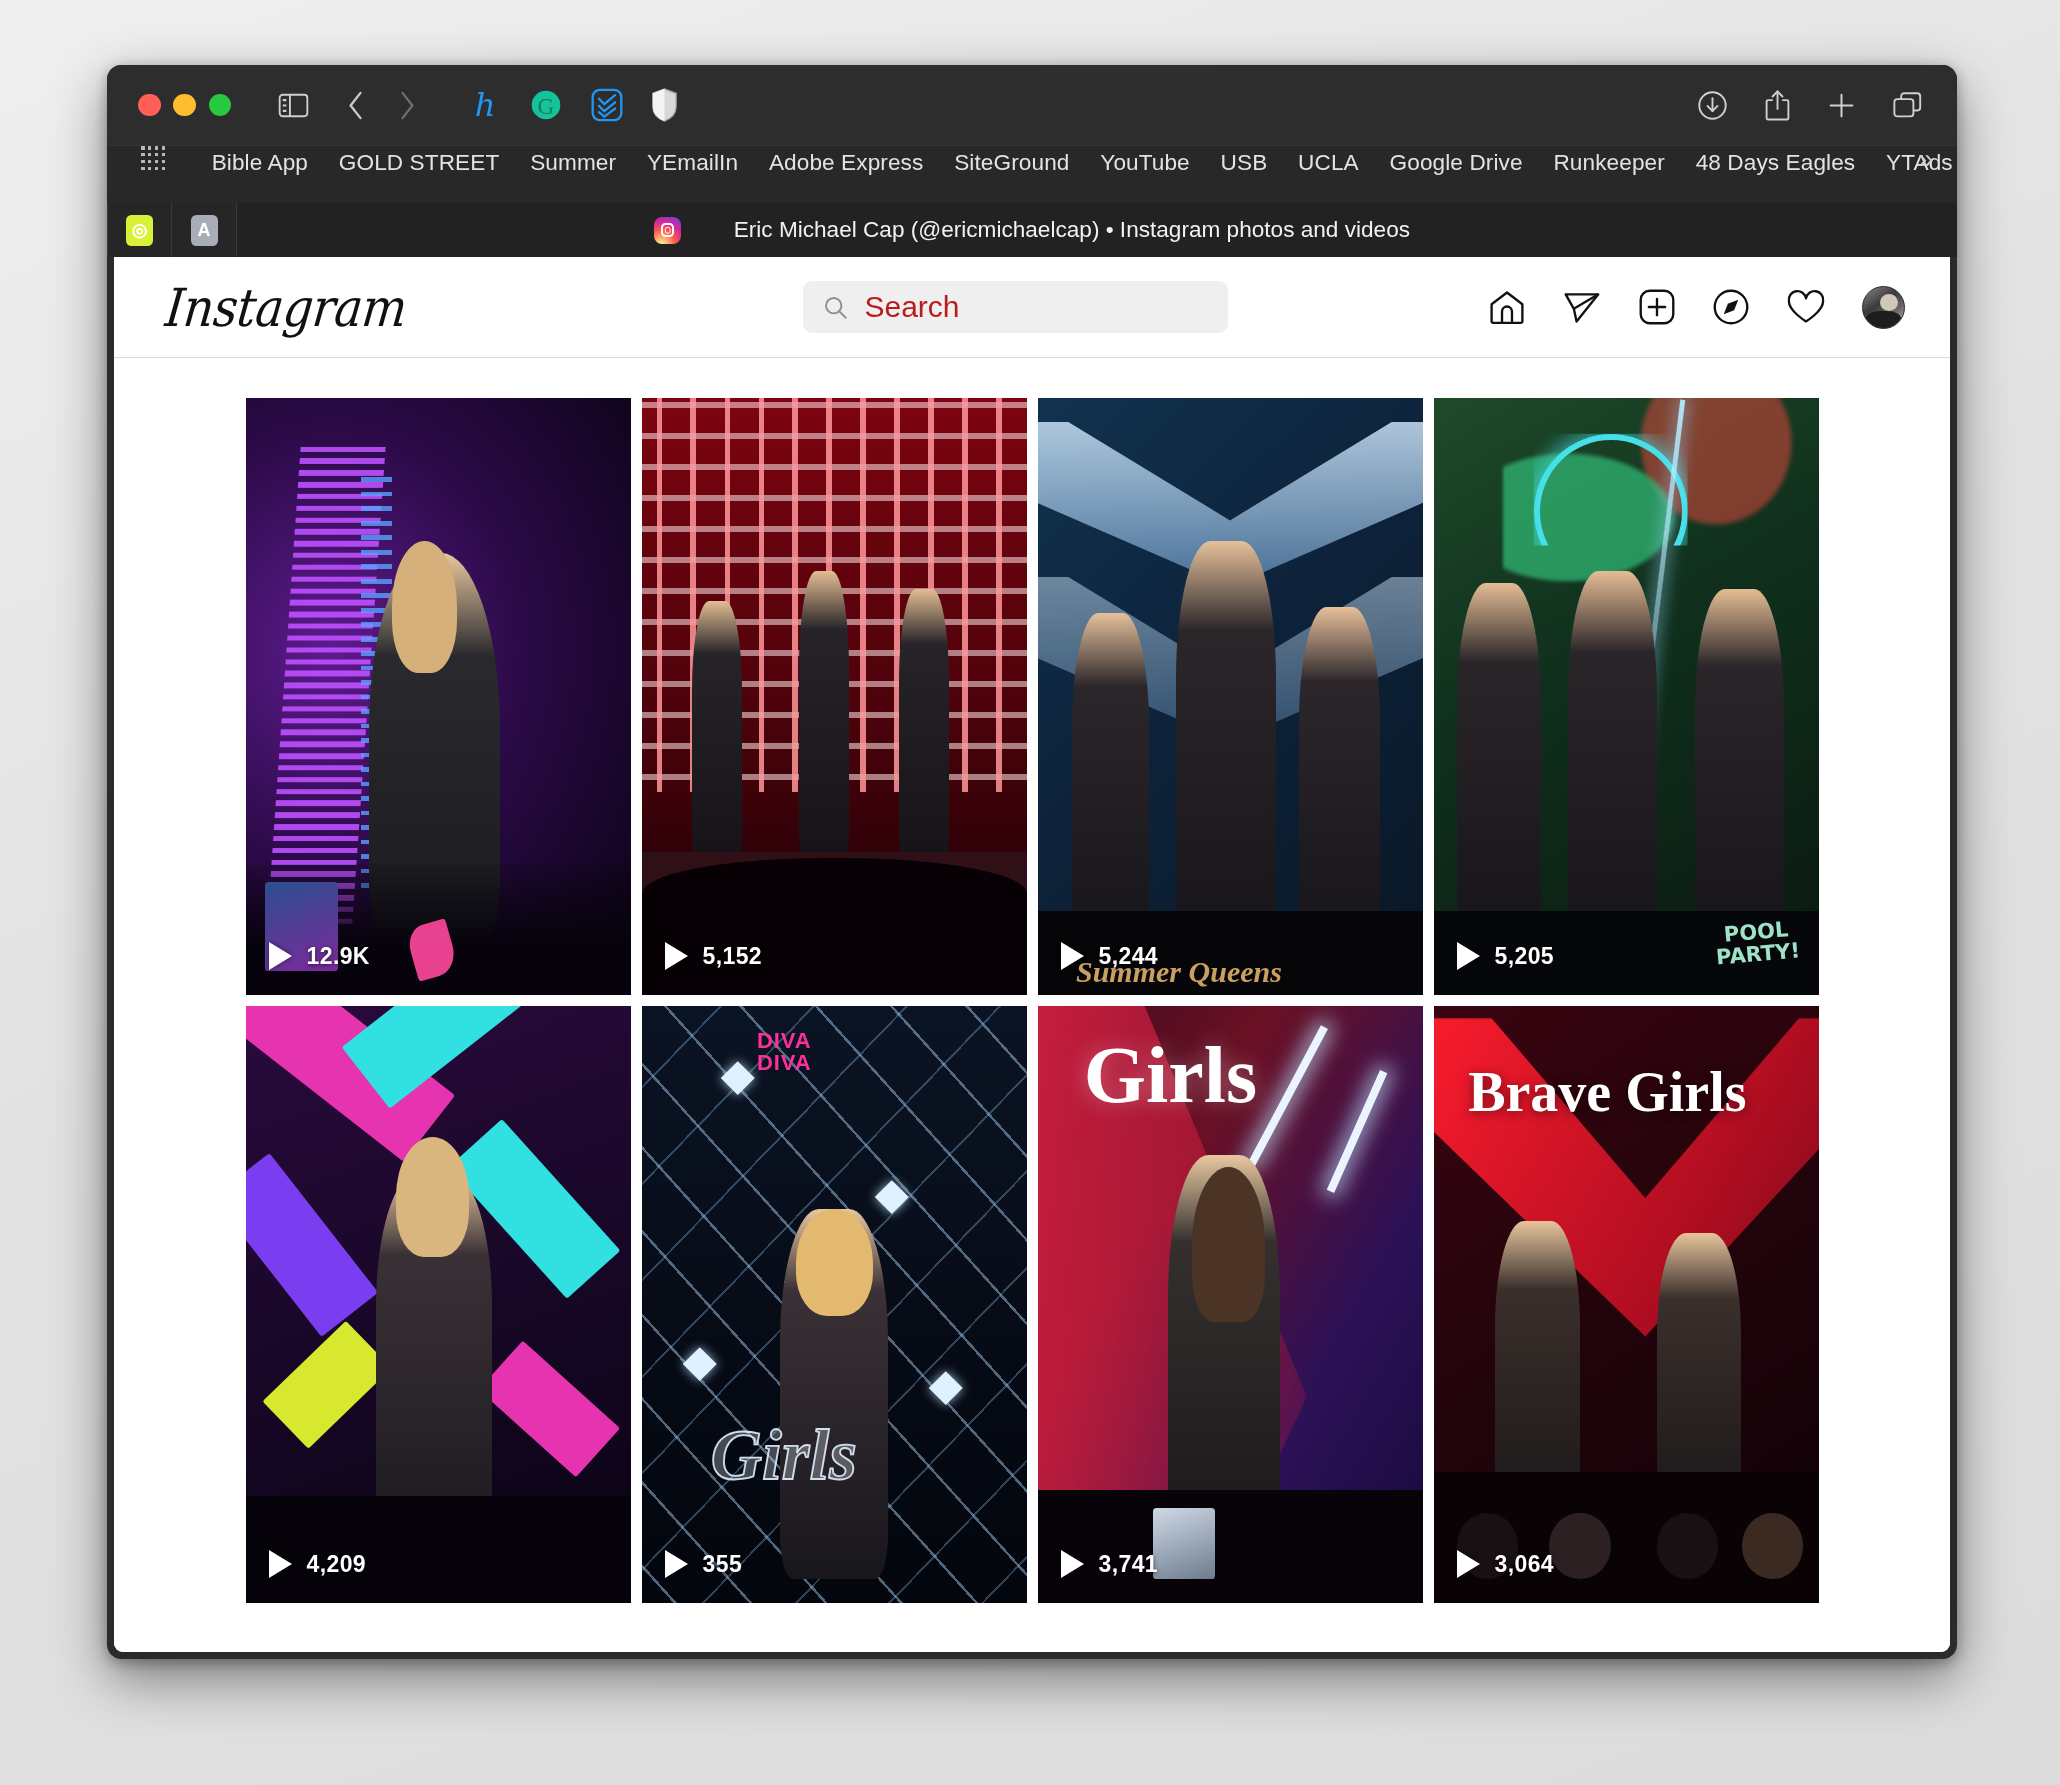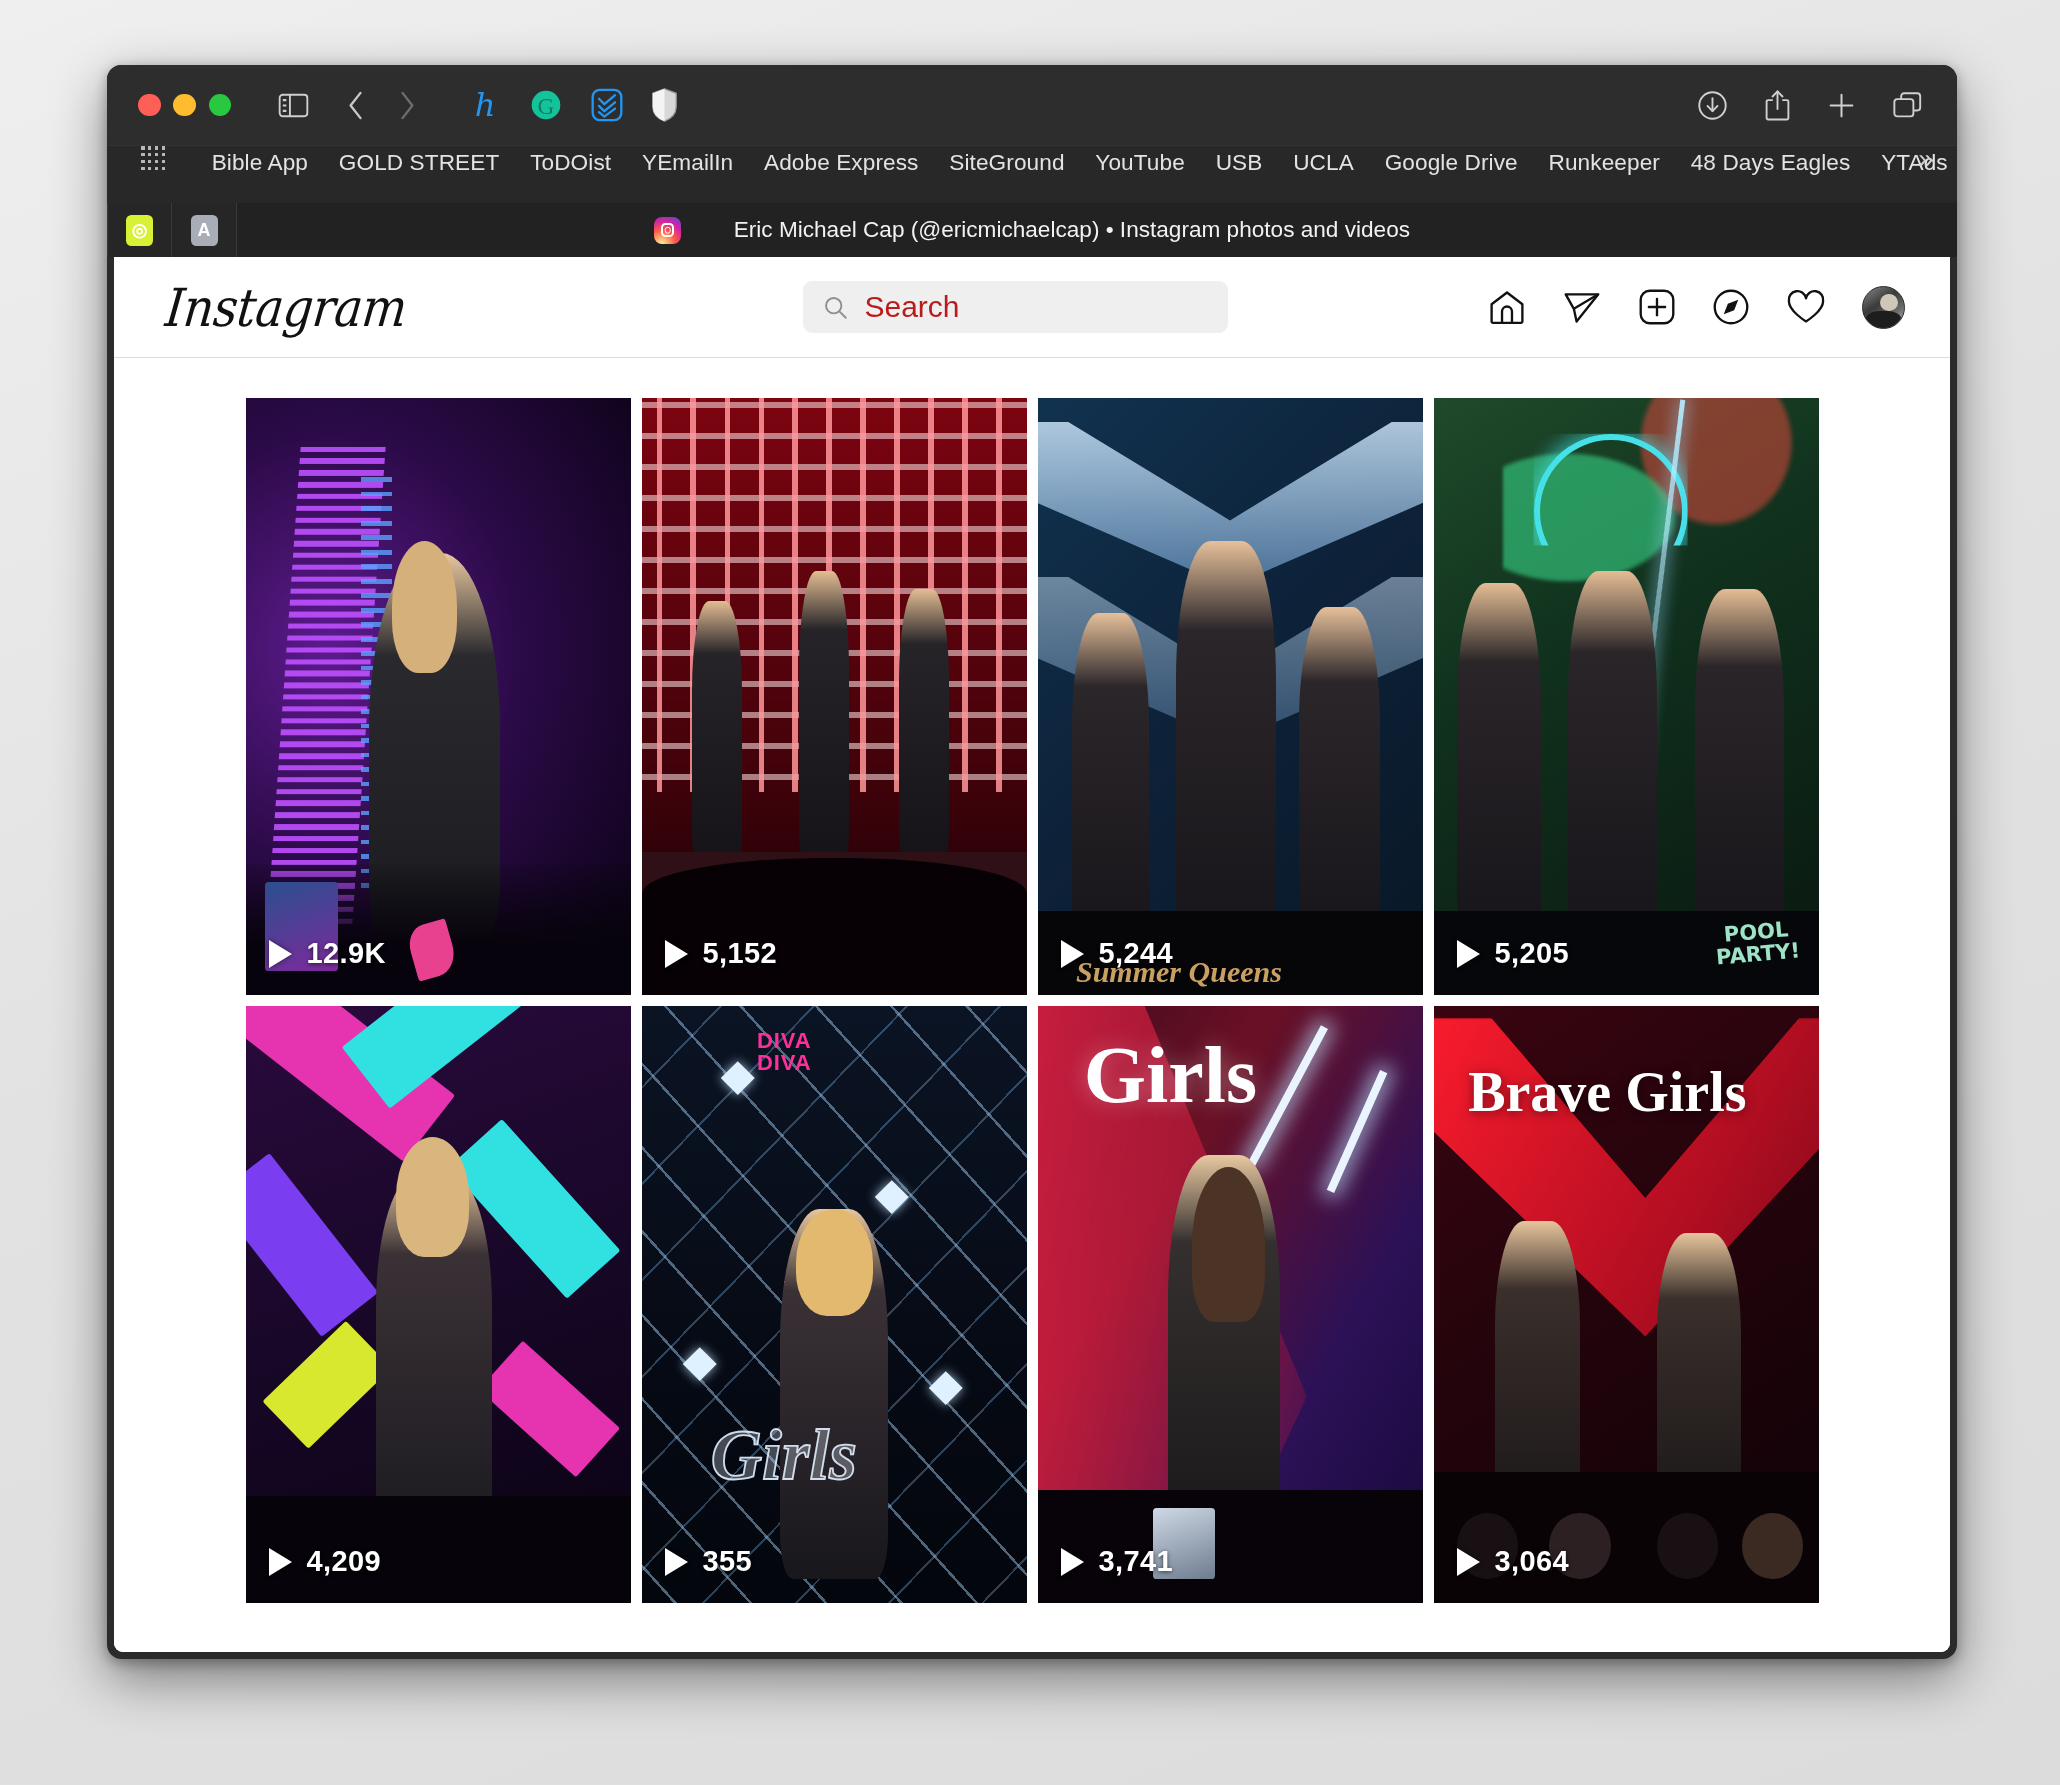--- a/index.html
+++ b/index.html
@@ -321,21 +321,21 @@
   }
   .play-tri {
     width: 0; height: 0;
     border-left: 23.5px solid #fff;
     border-top: 14.5px solid transparent;
     border-bottom: 14.5px solid transparent;
     filter: drop-shadow(0 0.9px 2.7px rgba(0,0,0,0.55));
   }
   .views-count {
     color: #fff;
-    font-size: 29px;
+    font-size: 23px;
     font-weight: bold;
     text-shadow: 0 0.9px 4.5px rgba(0,0,0,0.65);
     letter-spacing: 0.4px;
   }
 
   .overlay-text {
     position: absolute;
     z-index: 4;
     font-weight: bold;
     color: #fff;
@@ -654,21 +654,21 @@
         <i></i>
         <i></i>
         <i></i>
       <i></i>
         <i></i>
         <i></i>
         <i></i>
     </div>
     <span class="bookmark">Bible App</span>
     <span class="bookmark">GOLD STREET</span>
-    <span class="bookmark">ToDOist</span>
+    <span class="bookmark">Summer</span>
     <span class="bookmark">YEmailIn</span>
     <span class="bookmark">Adobe Express</span>
     <span class="bookmark">SiteGround</span>
     <span class="bookmark">YouTube</span>
     <span class="bookmark">USB</span>
     <span class="bookmark">UCLA</span>
     <span class="bookmark">Google Drive</span>
     <span class="bookmark">Runkeeper</span>
     <span class="bookmark">48 Days Eagles</span>
     <span class="bookmark">YTAds</span>

